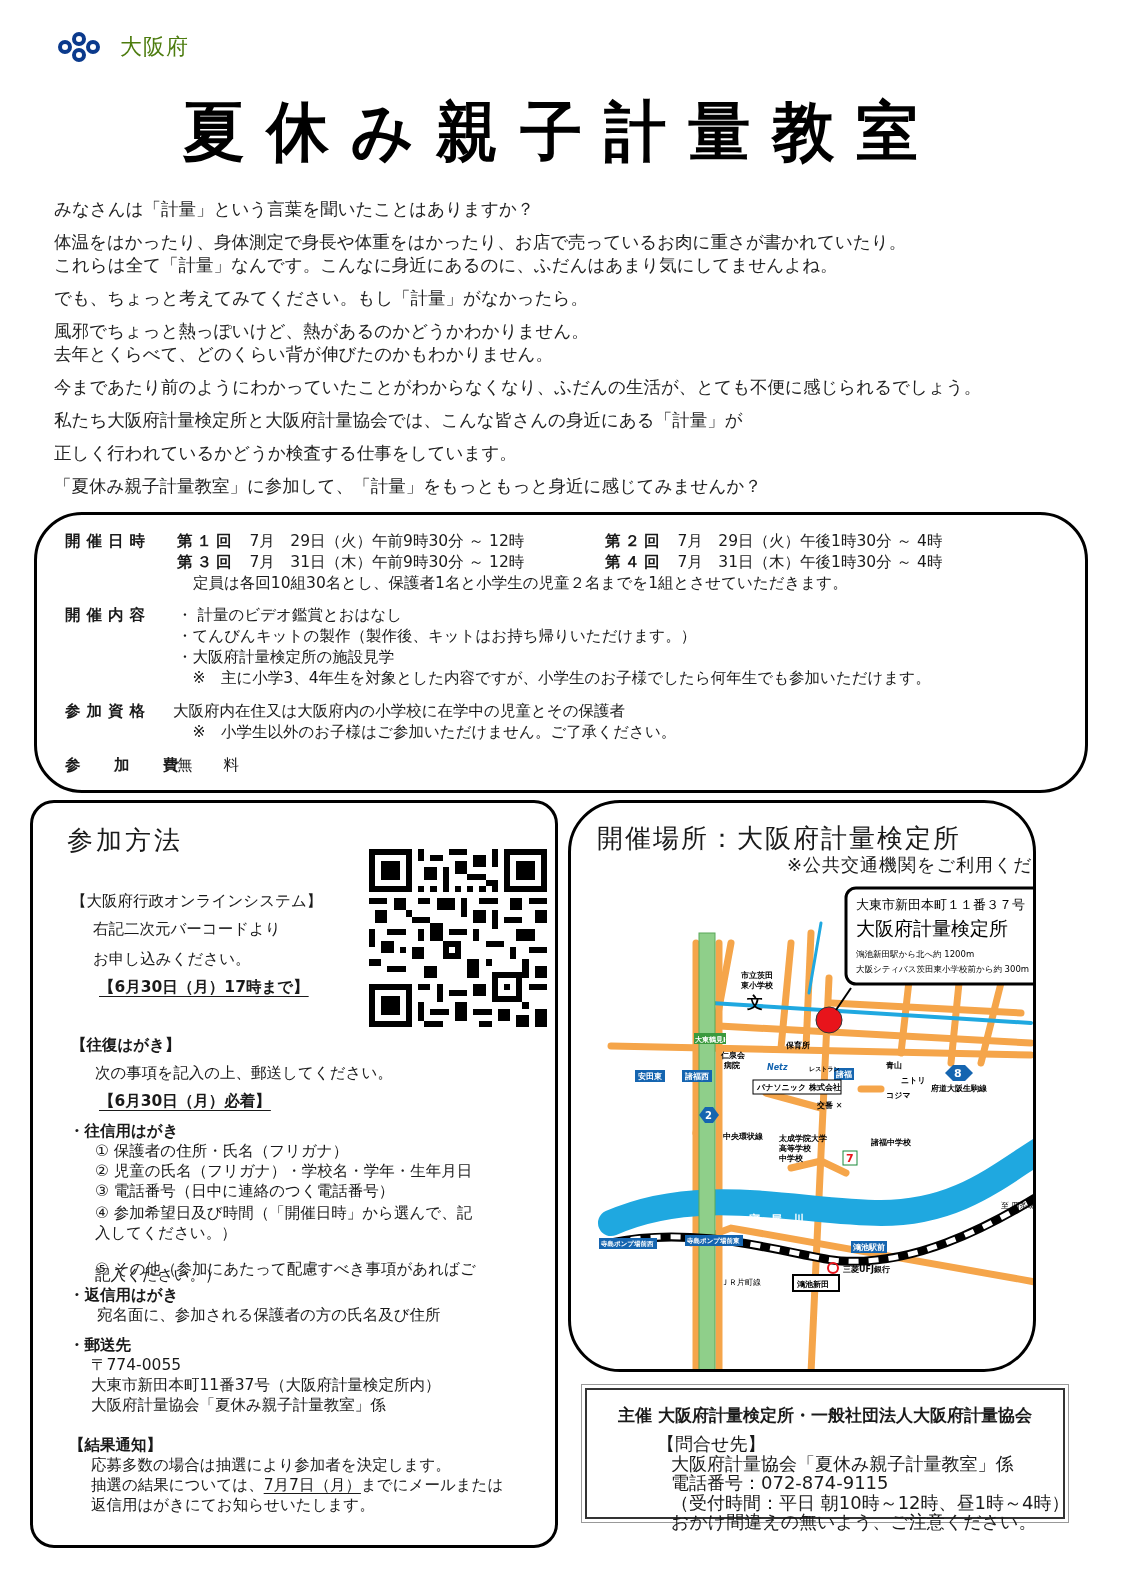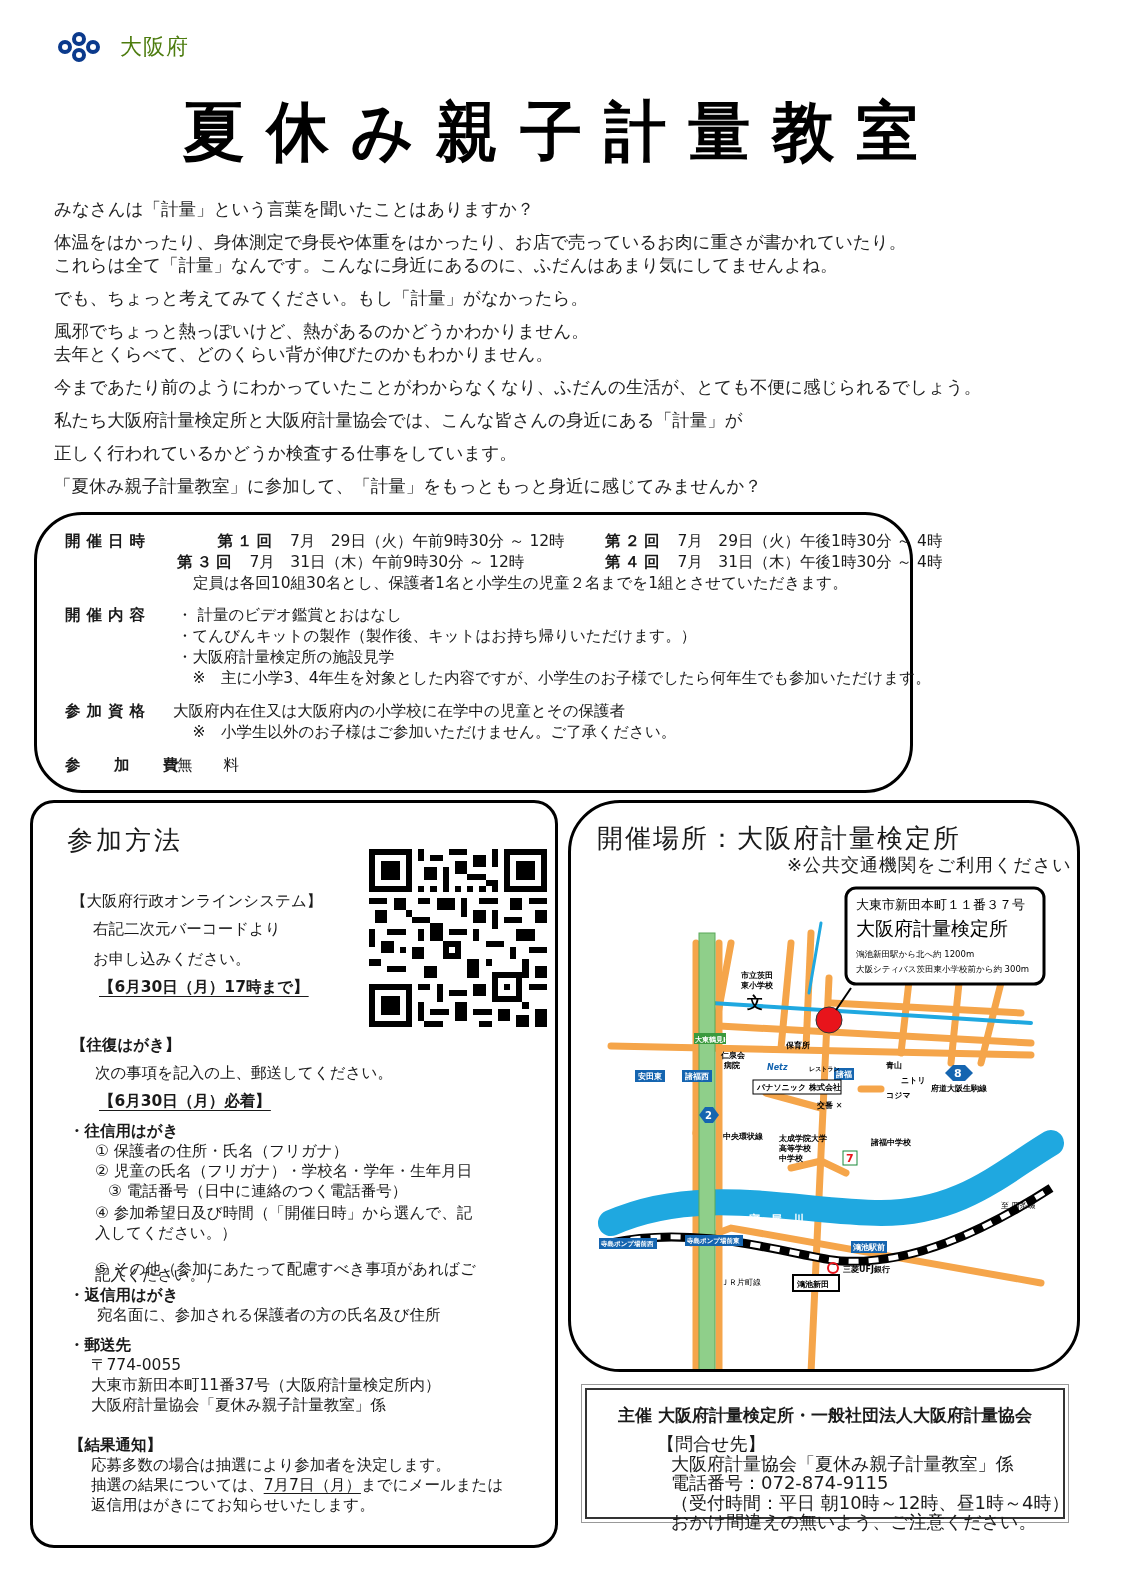--- a/index.html
+++ b/index.html
@@ -13,34 +13,34 @@
 
   .title { position: absolute; left: 0; width: 1123px; top: 90px; text-align: center;
            font-size: 62px; font-weight: 900; letter-spacing: 22px; color: #000;
            font-family: "DejaVu Sans", sans-serif; transform: scaleY(1.05); }
 
   .intro { position: absolute; left: 54px; top: 198px; width: 1040px; font-size: 17.5px; line-height: 23px; color: #222; }
   .intro p { margin-bottom: 10px; white-space: nowrap; }
   .intro p.tight { margin-bottom: 0; }
 
   .box { position: absolute; border: 3px solid #000; background: #fff; }
-  .info-box { left: 34px; top: 512px; width: 879px; height: 281px; border-radius: 48px; }
+  .info-box { left: 34px; top: 512px; width: 1054px; height: 281px; border-radius: 48px; }
   .info-row { position: absolute; left: 28px; font-size: 15.5px; line-height: 20px; }
   .info-label { position: absolute; left: 0; font-weight: bold; letter-spacing: 6px; width: 110px; white-space: nowrap; }
   .info-content { position: absolute; left: 112px; white-space: nowrap; }
   .sess { display: inline-block; }
   .sess b { letter-spacing: 4px; margin-right: 14px; }
 
   .apply-box { left: 30px; top: 800px; width: 528px; height: 748px; border-radius: 24px; }
   .apply-title { position: absolute; left: 34px; top: 20px; font-size: 26px; letter-spacing: 3px; }
   .apply-text { position: absolute; font-size: 15.5px; line-height: 21px; white-space: nowrap; }
   .underline { text-decoration: underline; text-underline-offset: 4px; font-weight: bold; }
   .qr { position: absolute; left: 336px; top: 46px; width: 178px; height: 178px; }
 
-  .venue-box { left: 568px; top: 800px; width: 512px; height: 572px; border-radius: 52px; overflow: hidden; }
+  .venue-box { left: 568px; top: 800px; width: 468px; height: 572px; border-radius: 52px; overflow: hidden; }
   .venue-title { position: absolute; left: 26px; top: 18px; font-size: 26px; letter-spacing: 2px; white-space: nowrap; }
   .venue-sub { position: absolute; left: 168px; top: 50px; font-size: 18px; letter-spacing: 1px; white-space: nowrap; margin-left: 48px; }
   .map { position: absolute; left: 10px; top: 80px; width: 500px; height: 490px; }
 
   .sponsor-box { left: 585px; top: 1388px; width: 480px; height: 131px; border: 2px solid #333; outline: 1px solid #999; outline-offset: 3px; padding-left: 11px; }
   .sponsor-title { position: absolute; left: 0; width: 100%; text-align: center; top: 14px; font-size: 17px; font-weight: bold; white-space: nowrap; }
   .sponsor-lines { position: absolute; left: 70px; top: 44px; font-size: 18px; line-height: 19.5px; white-space: nowrap; }
   .sponsor-lines div.indent { padding-left: 14px; }
 </style>
 </head>
@@ -68,21 +68,21 @@
   <p>今まであたり前のようにわかっていたことがわからなくなり、ふだんの生活が、とても不便に感じられるでしょう。</p>
   <p>私たち大阪府計量検定所と大阪府計量協会では、こんな皆さんの身近にある「計量」が</p>
   <p>正しく行われているかどうか検査する仕事をしています。</p>
   <p>「夏休み親子計量教室」に参加して、「計量」をもっともっと身近に感じてみませんか？</p>
 </div>
 
 <div class="box info-box">
   <div class="info-row" style="top:16px;">
     <span class="info-label">開催日時</span>
     <div class="info-content" style="top:0;">
-      <div class="sess" style="width:428px;text-align:center;">
+      <div class="sess" style="width:428px;">
         <b>第１回</b><span>7月　29日（火）午前9時30分 ～ 12時</span>
       </div><div class="sess">
         <b>第２回</b><span>7月　29日（火）午後1時30分 ～ 4時</span>
       </div>
     </div>
     <div class="info-content" style="top:21px;">
       <div class="sess" style="width:428px;">
         <b>第３回</b><span>7月　31日（木）午前9時30分 ～ 12時</span>
       </div><div class="sess">
         <b>第４回</b><span>7月　31日（木）午後1時30分 ～ 4時</span>
@@ -206,21 +206,21 @@
     </g>
   </svg>
 
   <div class="apply-text" style="left:38px; top:232px; font-weight:bold;">【往復はがき】</div>
   <div class="apply-text" style="left:62px; top:260px;">次の事項を記入の上、郵送してください。</div>
   <div class="apply-text underline" style="left:66px; top:288px;">【6月30日（月）必着】</div>
 
   <div class="apply-text" style="left:36px; top:318px; font-weight:bold;">・往信用はがき</div>
   <div class="apply-text" style="left:62px; top:338px;">①  保護者の住所・氏名（フリガナ）</div>
   <div class="apply-text" style="left:62px; top:358px;">②  児童の氏名（フリガナ）・学校名・学年・生年月日</div>
-  <div class="apply-text" style="left:62px; top:378px;margin-left:13px;">③  電話番号（日中に連絡のつく電話番号）</div>
+  <div class="apply-text" style="left:62px; top:378px;">③  電話番号（日中に連絡のつく電話番号）</div>
   <div class="apply-text" style="left:62px; top:400px;">④  参加希望日及び時間（「開催日時」から選んで、記</div>
   <div class="apply-text" style="left:62px; top:420px;">      入してください。）</div>
   <div class="apply-text" style="left:62px; top:456px;">⑤  その他（参加にあたって配慮すべき事項があればご</div>
   <div class="apply-text" style="left:62px; top:462px;">      記入ください。）</div>
 
   <div class="apply-text" style="left:36px; top:482px; font-weight:bold;">・返信用はがき</div>
   <div class="apply-text" style="left:64px; top:502px;">宛名面に、参加される保護者の方の氏名及び住所</div>
 
   <div class="apply-text" style="left:36px; top:532px; font-weight:bold;">・郵送先</div>
   <div class="apply-text" style="left:58px; top:552px;">〒774-0055</div>

